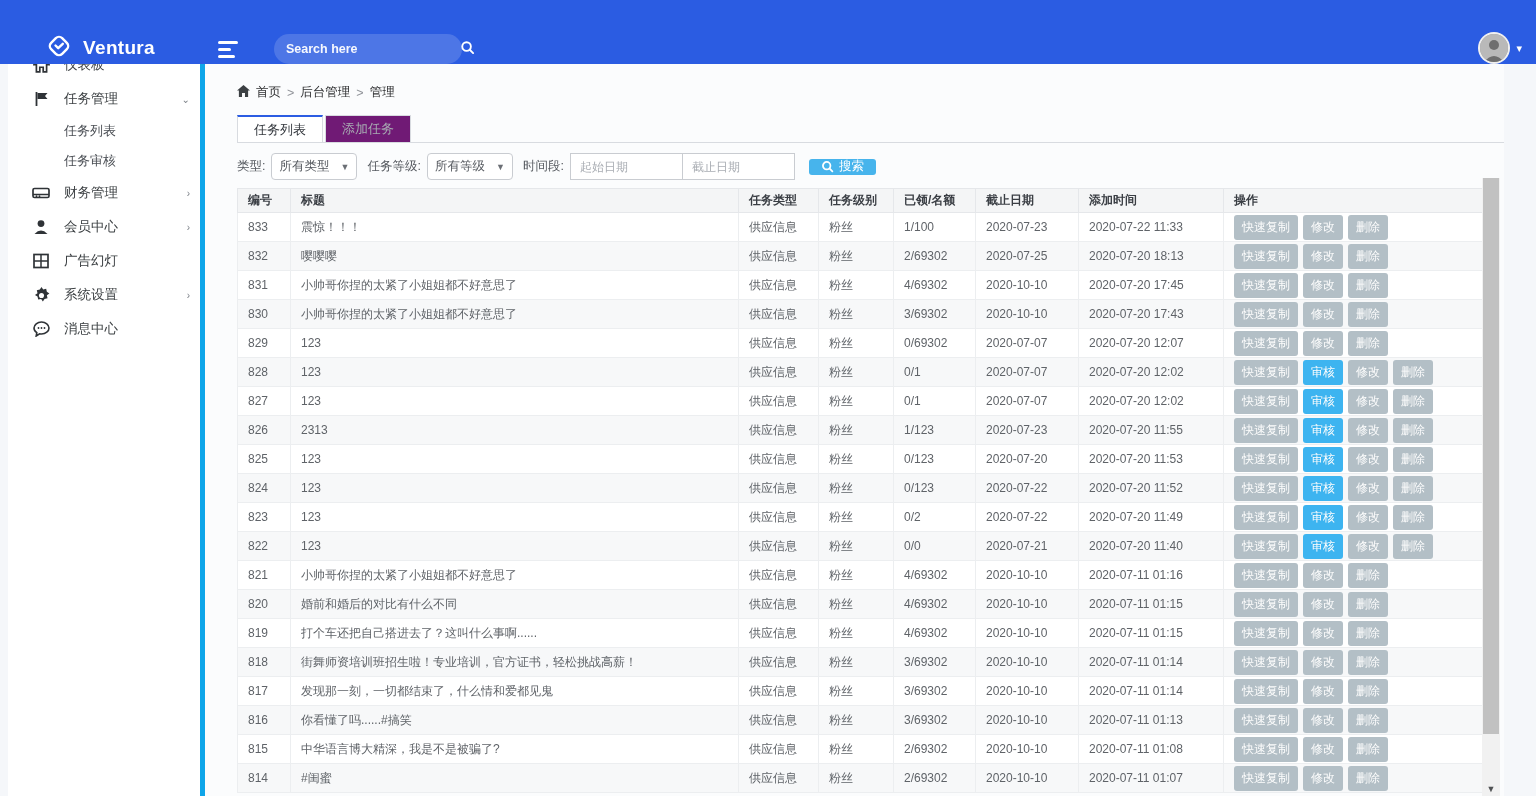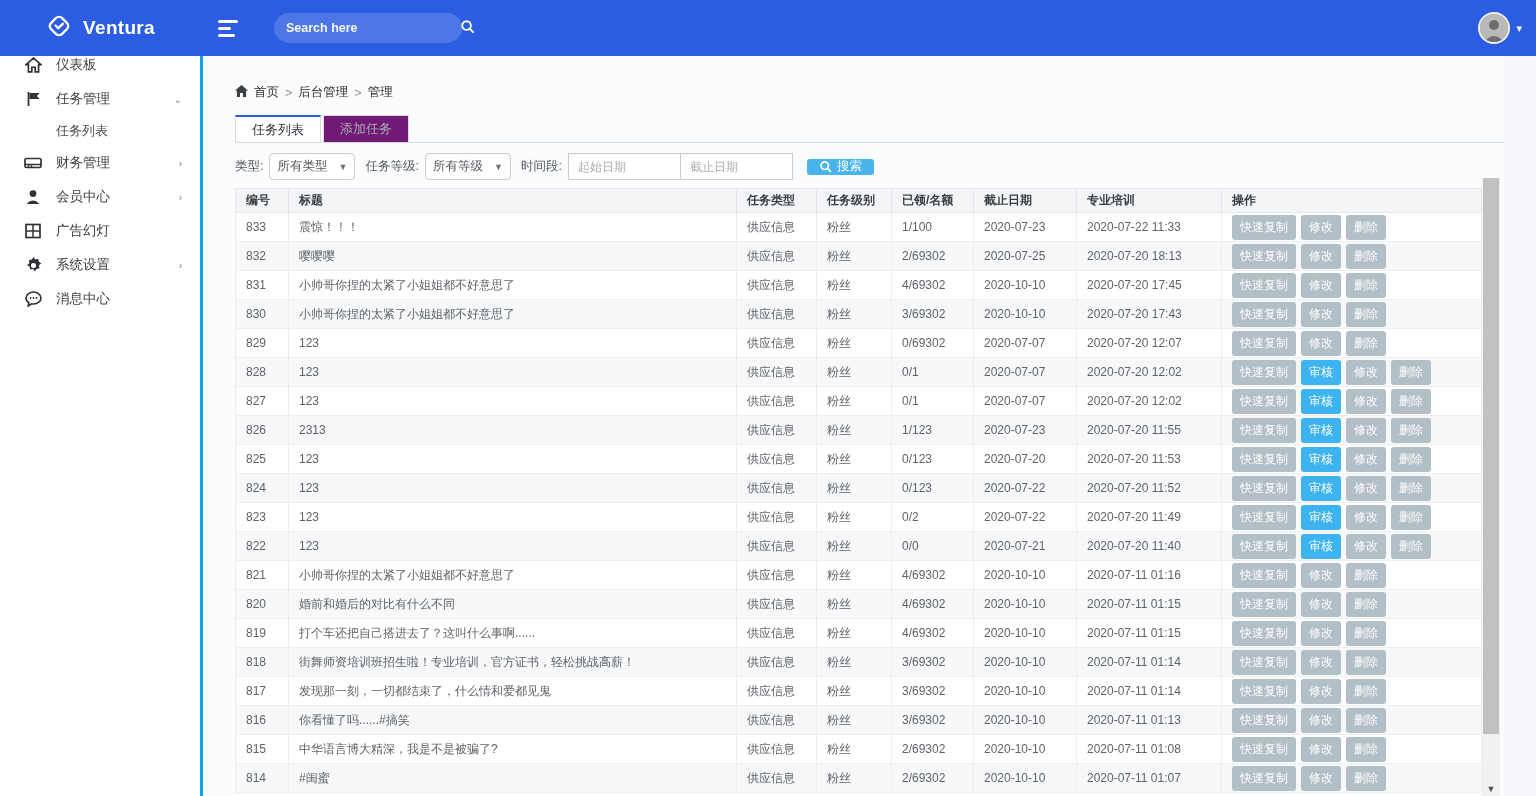--- a/index.html
+++ b/index.html
@@ -1,42 +1,42 @@
 <!DOCTYPE html>
 <html><head>
 <meta charset="utf-8">
 <style>
   * { margin:0; padding:0; box-sizing:border-box; }
   html,body { width:1536px; height:796px; overflow:hidden;
     font-family:"Liberation Sans","DejaVu Sans",sans-serif; background:#f5f7fa; }
 
   
-  .topbar { position:absolute; left:0; top:0; width:1536px; height:56px;
-    background:#2b5ce2; display:flex; align-items:center; color:#fff; z-index:10; }
+  .topbar { position:absolute; left:0; top:0; width:1536px; height:64px;
+    background:#2b5ce2; display:flex; align-items:flex-end; color:#fff; z-index:10; }
   .brand { width:200px; display:flex; align-items:center; justify-content:center; gap:10px; }
   .brand-name { font-size:19px; font-weight:bold; letter-spacing:.3px; }
   .hamburger { margin-left:18px; width:34px; height:30px; display:flex; flex-direction:column;
     justify-content:center; gap:4px; cursor:pointer; }
   .hamburger i { display:block; height:3px; background:#fff; border-radius:2px; }
   .hamburger i:nth-child(1){ width:20px; } .hamburger i:nth-child(2){ width:13px; }
   .hamburger i:nth-child(3){ width:17px; }
   .searchpill { margin-left:22px; width:188px; height:30px; background:rgba(255,255,255,.16);
     border-radius:16px; display:flex; align-items:center; padding:0 12px; }
   .searchpill input { flex:1; background:transparent; border:none; outline:none; color:#86efac;
     font-size:12.5px; font-weight:bold; }
   .searchpill input::placeholder { color:rgba(255,255,255,.95); }
   .topbar-right { margin-left:auto; display:flex; align-items:center; gap:6px; padding-right:14px; }
   .avatar { width:32px; height:32px; border-radius:50%; overflow:hidden; border:2px solid rgba(255,255,255,.85);
     background:#9a9a9a; }
   .caret-down { color:#fff; font-size:11px; }
 
   
-  .sidebar { position:absolute; left:0; top:48px; width:200px; height:748px; background:#fff; }
+  .sidebar { position:absolute; left:8px; top:48px; width:200px; height:748px; background:#fff; }
   .content { position:absolute; left:200px; top:48px; width:1304px; height:748px;
-    background:#fbfcfd; border-left:3px solid #0ea5e9; padding:36px 0 0 32px; }
+    background:#fbfcfd; border-left:5px solid #0ea5e9; padding:36px 0 0 32px; }
   .rightstrip { position:absolute; left:1504px; top:48px; width:32px; height:748px; background:#f5f7fa; }
 
   
   .side-item { display:flex; align-items:center; height:34px; padding:0 18px 0 24px;
     color:#3c4043; font-size:13.5px; cursor:pointer; }
   .side-item .s-icon { width:18px; height:18px; margin-right:14px; display:flex;
     align-items:center; justify-content:center; }
   .side-item svg { stroke:#2f3337; fill:#2f3337; }
   .side-item .chev { margin-left:auto; color:#7d8289; font-size:10px; }
   .side-sub { display:flex; align-items:center; height:30px; padding-left:56px;
@@ -137,20 +137,21 @@
       <span class="s-icon">
         <svg width="17" height="16" viewBox="0 0 16 16">
           <path d="M3 1 V15" stroke-width="1.8" fill="none"></path>
           <path d="M4 2 H14 L11.5 5 L14 8 H4 Z" stroke="none"></path>
         </svg>
       </span>
       <span>任务管理</span>
       <span class="chev">⌄</span>
     </div>
     <div class="side-sub">任务列表</div>
+    <div class="side-sub">任务审核</div>
     <div class="side-item">
       <span class="s-icon">
         <svg width="18" height="16" viewBox="0 0 18 15">
           <rect x="1" y="3" width="16" height="9" rx="1.5" fill="none" stroke-width="1.7"></rect>
           <line x1="1" y1="9" x2="17" y2="9" stroke-width="1.5"></line>
           <circle cx="4.5" cy="10.7" r=".9" stroke="none"></circle>
           <circle cx="7.5" cy="10.7" r=".9" stroke="none"></circle>
         </svg>
       </span>
       <span>财务管理</span>
@@ -254,21 +255,21 @@
         <col style="width: 260px;">
       </colgroup>
     <thead>
         <tr id="thead-row">
           <th>编号</th>
           <th>标题</th>
           <th>任务类型</th>
           <th>任务级别</th>
           <th>已领/名额</th>
           <th>截止日期</th>
-          <th>专业培训</th>
+          <th>添加时间</th>
           <th>操作</th>
         </tr>
       </thead>
     <tbody id="tbody">
         <tr>
           <td>833</td>
           <td>震惊！！！</td>
           <td>供应信息</td>
           <td>粉丝</td>
           <td>1/100</td>

